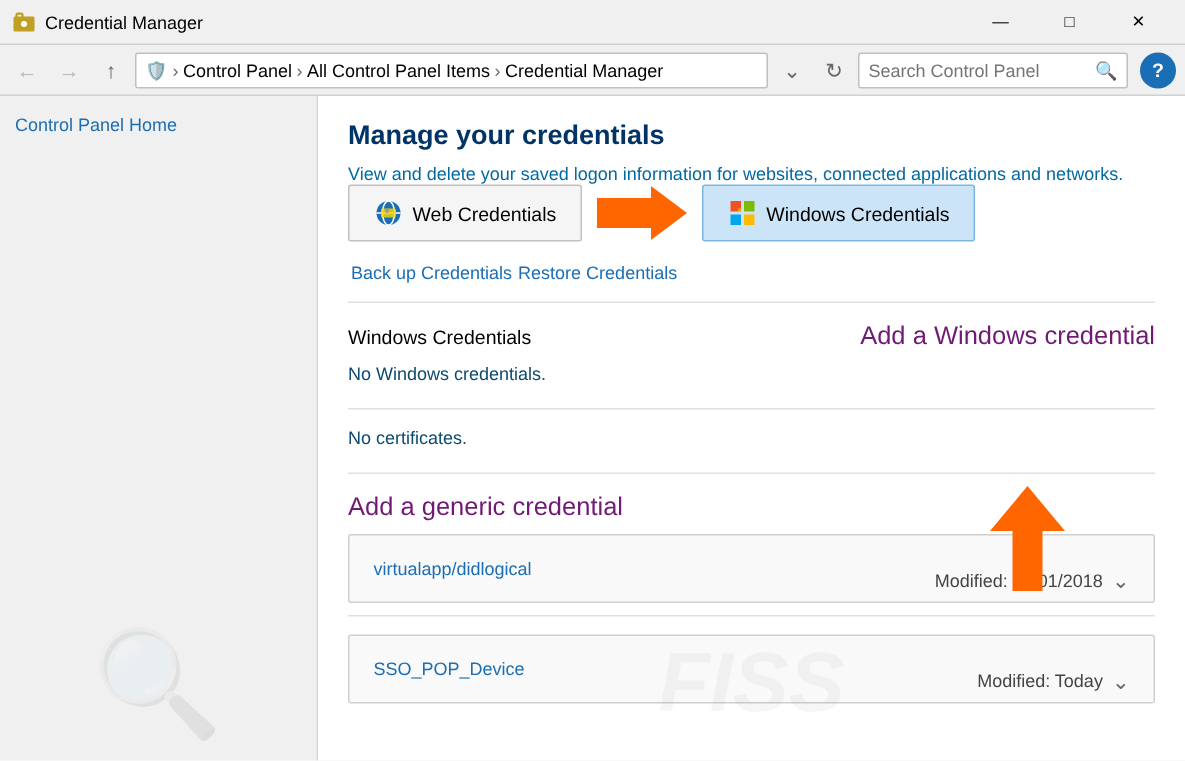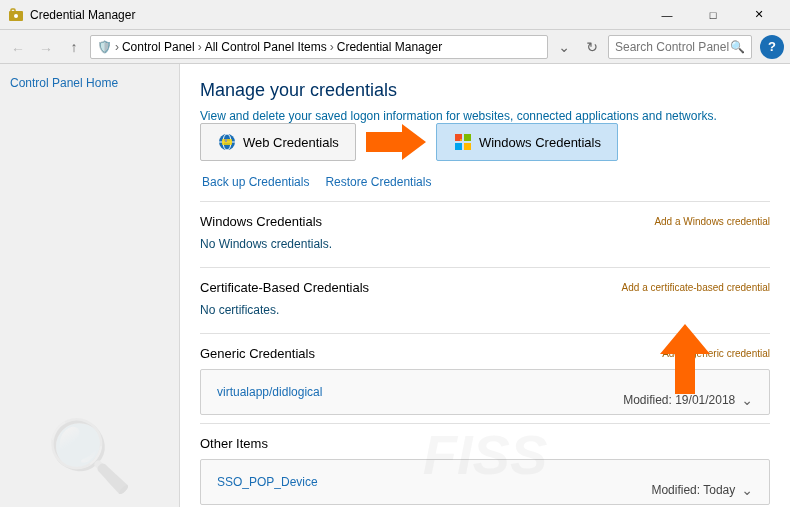--- a/index.html
+++ b/index.html
@@ -99,21 +99,21 @@
       height: 24px;
       display: flex;
       align-items: center;
       justify-content: center;
       cursor: pointer;
       color: #666;
       font-size: 14px;
     }
     .search-box {
       height: 24px;
-      width: 144px;
+      width: 180px;
       border: 1px solid #c0c0c0;
       display: flex;
       align-items: center;
       padding: 0 6px;
       background: #fff;
       border-radius: 2px;
     }
     .search-box input {
       border: none;
       outline: none;
@@ -138,21 +138,21 @@
     }
 
     
     .main-layout {
       display: flex;
       height: calc(507px - 64px);
     }
 
     
     .sidebar {
-      width: 180px;
+      width: 212px;
       background: #f0f0f0;
       padding: 12px 10px;
       border-right: 1px solid #d8d8d8;
       position: relative;
     }
     .sidebar-link {
       font-size: 12px;
       color: #1a6eb5;
       cursor: pointer;
       text-decoration: none;
@@ -179,21 +179,21 @@
     .content {
       flex: 1;
       background: #fff;
       padding: 16px 20px;
       overflow-y: auto;
       position: relative;
     }
 
     .page-title {
       font-size: 18px;
-      font-weight: 400;
+      font-weight: 700;
       color: #003366;
       margin-bottom: 8px;
     }
     .page-desc {
       font-size: 12px;
       color: #0369a1;
     }
 
     
     .cred-tabs {
@@ -229,21 +229,21 @@
     
     .arrow-container {
       display: flex;
       align-items: center;
       justify-content: center;
     }
 
     
     .action-links {
       display: flex;
-      gap: 16px;
+      gap: 4px;
       margin-bottom: 12px;
       padding-left: 2px;
     }
     .action-link {
       font-size: 12px;
       color: #1a6eb5;
       cursor: pointer;
       text-decoration: none;
     }
 
@@ -257,22 +257,22 @@
       justify-content: space-between;
       align-items: center;
       padding: 4px 0;
     }
     .section-title {
       font-size: 13px;
       font-weight: 500;
       color: #000;
     }
     .section-add-link {
-      font-size: 10px;
-      color: #a16207;
+      font-size: 17px;
+      color: #701a75;
       cursor: pointer;
       text-decoration: none;
     }
     .section-empty {
       font-size: 12px;
       color: #0c4a6e;
       padding: 4px 0 8px 0;
     }
 
     
@@ -415,45 +415,37 @@
 
     <div class="section">
       <div class="section-header">
         <span class="section-title">Windows Credentials</span>
         <a class="section-add-link">Add a Windows credential</a>
       </div>
       <div class="section-empty">No Windows credentials.</div>
     </div>
 
     <div class="section">
-      <div class="section-header">
-        <span class="section-title">Certificate-Based Credentials</span>
-        <a class="section-add-link">Add a certificate-based credential</a>
-      </div>
       <div class="section-empty">No certificates.</div>
     </div>
 
     <div class="section">
       <div class="section-header">
-        <span class="section-title">Generic Credentials</span>
         <a class="section-add-link">Add a generic credential</a>
       </div>
       <div class="cred-row">
         <span class="cred-name">virtualapp/didlogical</span>
         <div class="cred-modified">
           <span>Modified:  19/01/2018</span>
           <span class="chevron">⌄</span>
         </div>
       </div>
     </div>
 
     <div class="section">
-      <div class="section-header">
-        <span class="section-title">Other Items</span>
-      </div>
       <div class="cred-row">
         <span class="cred-name">SSO_POP_Device</span>
         <div class="cred-modified">
           <span>Modified:  Today</span>
           <span class="chevron">⌄</span>
         </div>
       </div>
     </div>
 
     <div style="position:absolute; right:80px; top:260px; pointer-events:none; z-index:5;">

